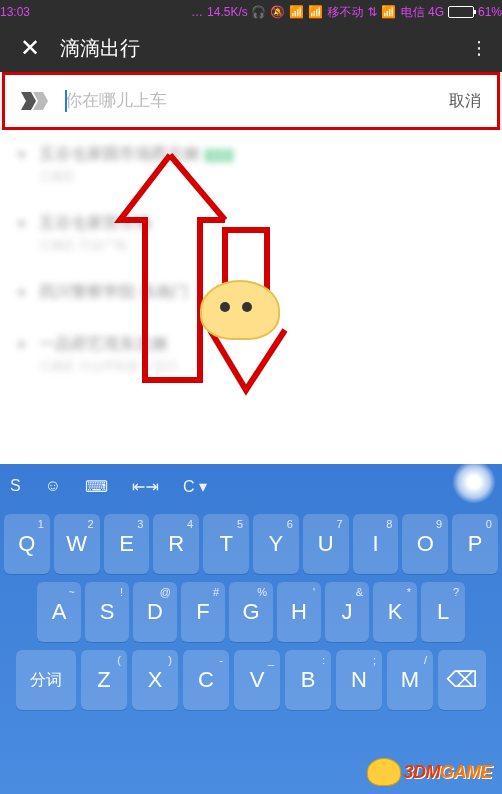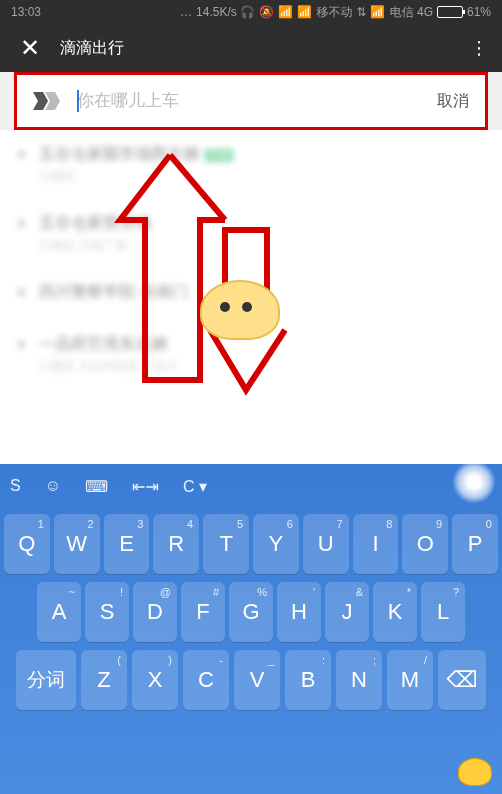--- a/index.html
+++ b/index.html
@@ -1,30 +1,30 @@
 <!DOCTYPE html>
 <html><head>
 <meta charset="utf-8">
 <style>
   * { box-sizing: border-box; margin: 0; padding: 0; }
   body { width: 502px; height: 794px; font-family: -apple-system, "Helvetica Neue", Arial, sans-serif; background: #f0f0f0; overflow: hidden; position: relative; }
   
-  .status-bar { height: 24px; background: #2e2e2e; color: #a3a3a3; display: flex; align-items: center; padding: 0 11px; font-size: 12px; }
+  .status-bar { height: 24px; background: #2e2e2e; color: #d946ef; display: flex; align-items: center; padding: 0 0; font-size: 12px; }
   .status-left { flex: 0 0 auto; }
   .status-right { flex: 1; display: flex; justify-content: flex-end; align-items: center; gap: 4px; }
   .battery { width: 26px; height: 12px; border: 1px solid #fff; border-radius: 2px; position: relative; }
   .battery::after { content: ''; position: absolute; right: -3px; top: 3px; width: 2px; height: 4px; background: #fff; }
   .battery-fill { background: #fff; height: 100%; width: 96%; }
 
   .title-bar { height: 48px; background: #2e2e2e; color: #fff; display: flex; align-items: center; padding: 0 8px; }
   .close-x { font-size: 24px; padding: 0 12px; cursor: pointer; }
-  .app-title { font-size: 16px; flex: 1; padding-left: 8px; font-family: Liberation Serif, serif; }
+  .app-title { font-size: 20px; flex: 1; padding-left: 8px; font-family: Liberation Serif, serif; }
   .menu-dots { font-size: 18px; padding: 0 8px; cursor: pointer; letter-spacing: -2px; }
 
-  .search-bar { background: #fff; height: 58px; display: flex; align-items: center; padding: 0 16px; border: 3px solid #d40000; position: relative; margin: 0 14px; }
+  .search-bar { background: #fff; height: 58px; display: flex; align-items: center; padding: 0 16px; border: 3px solid #d40000; position: relative; margin: 0 2px; }
   .origin-marker { width: 30px; height: 18px; position: relative; }
   .origin-marker svg { width: 100%; height: 100%; }
   .search-input { flex: 1; border: none; outline: none; font-size: 17px; color: #333; padding: 0 14px; }
   .search-input::placeholder { color: #bbb; }
   .cursor-blink { border-left: 2px solid #2a7be4; height: 22px; position: absolute; left: 60px; animation: blink 1s infinite; }
   @keyframes blink { 50% { opacity: 0; } }
   .cancel-link { color: #555; font-size: 16px; cursor: pointer; }
 
   .list-area { background: #fff; position: relative; height: 340px; overflow: hidden; }
   .list-item { display: flex; align-items: flex-start; padding: 14px 18px; gap: 14px; filter: blur(3px); opacity: 0.55; }
@@ -45,21 +45,21 @@
   .kb-tool { color: #fff; opacity: 0.9; }
   .dandelion { position: absolute; right: 0; top: -6px; width: 70px; height: 50px; }
   .dandelion-head { width: 44px; height: 44px; border-radius: 50%; background: radial-gradient(circle, #fff 20%, rgba(255,255,255,0.6) 50%, rgba(255,255,255,0) 70%); position: absolute; right: 6px; top: 2px; }
 
   .kb-rows { padding: 6px 4px 8px; }
   .kb-row { display: flex; gap: 4px; justify-content: center; margin-bottom: 8px; }
   .key { background: rgba(255,255,255,0.18); border-radius: 6px; color: #fff; position: relative; height: 60px; flex: 1; display: flex; align-items: center; justify-content: center; font-size: 22px; cursor: pointer; box-shadow: 0 1px 0 rgba(0,0,0,0.15); }
   .key-small { position: absolute; top: 4px; right: 6px; font-size: 11px; opacity: 0.8; }
   .kb-row-3 .key { flex: 0 0 44px; }
   .kb-row-3 { padding: 0 26px; }
-  .kb-row-4 .key-wide { flex: 0 0 60px; font-size: 19px; }
+  .kb-row-4 .key-wide { flex: 0 0 60px; font-size: 16px; }
   .kb-row-4 .key-sym { flex: 0 0 48px; }
   .kb-row-4 .key-letter { flex: 0 0 46px; }
   .kb-row-4 { gap: 5px; }
 
   .watermark { position: absolute; bottom: 8px; right: 10px; z-index: 50; display: flex; align-items: center; gap: 2px; }
   .wm-icon { width: 34px; height: 28px; background: #ffce3a; border-radius: 50% 50% 40% 40%; border: 1px solid #dca000; position: relative; }
   .wm-text { font-weight: 800; font-size: 18px; color: #ff7a00; font-style: italic; letter-spacing: -0.5px; text-shadow: 1px 1px 0 #fff; }
   .wm-text .dm { color: #e63900; }
 </style>
 </head>
@@ -194,13 +194,14 @@
         <div class="key key-letter">B<span class="key-small">:</span></div>
         <div class="key key-letter">N<span class="key-small">;</span></div>
         <div class="key key-letter">M<span class="key-small">/</span></div>
         <div class="key key-sym">⌫</div>
       </div>
   </div>
 </div>
 
 <div class="watermark">
   <span class="wm-icon"></span>
+  <span class="wm-text"><span class="dm">3DM</span><span>GAME</span></span>
 </div>
 
 </body></html>

